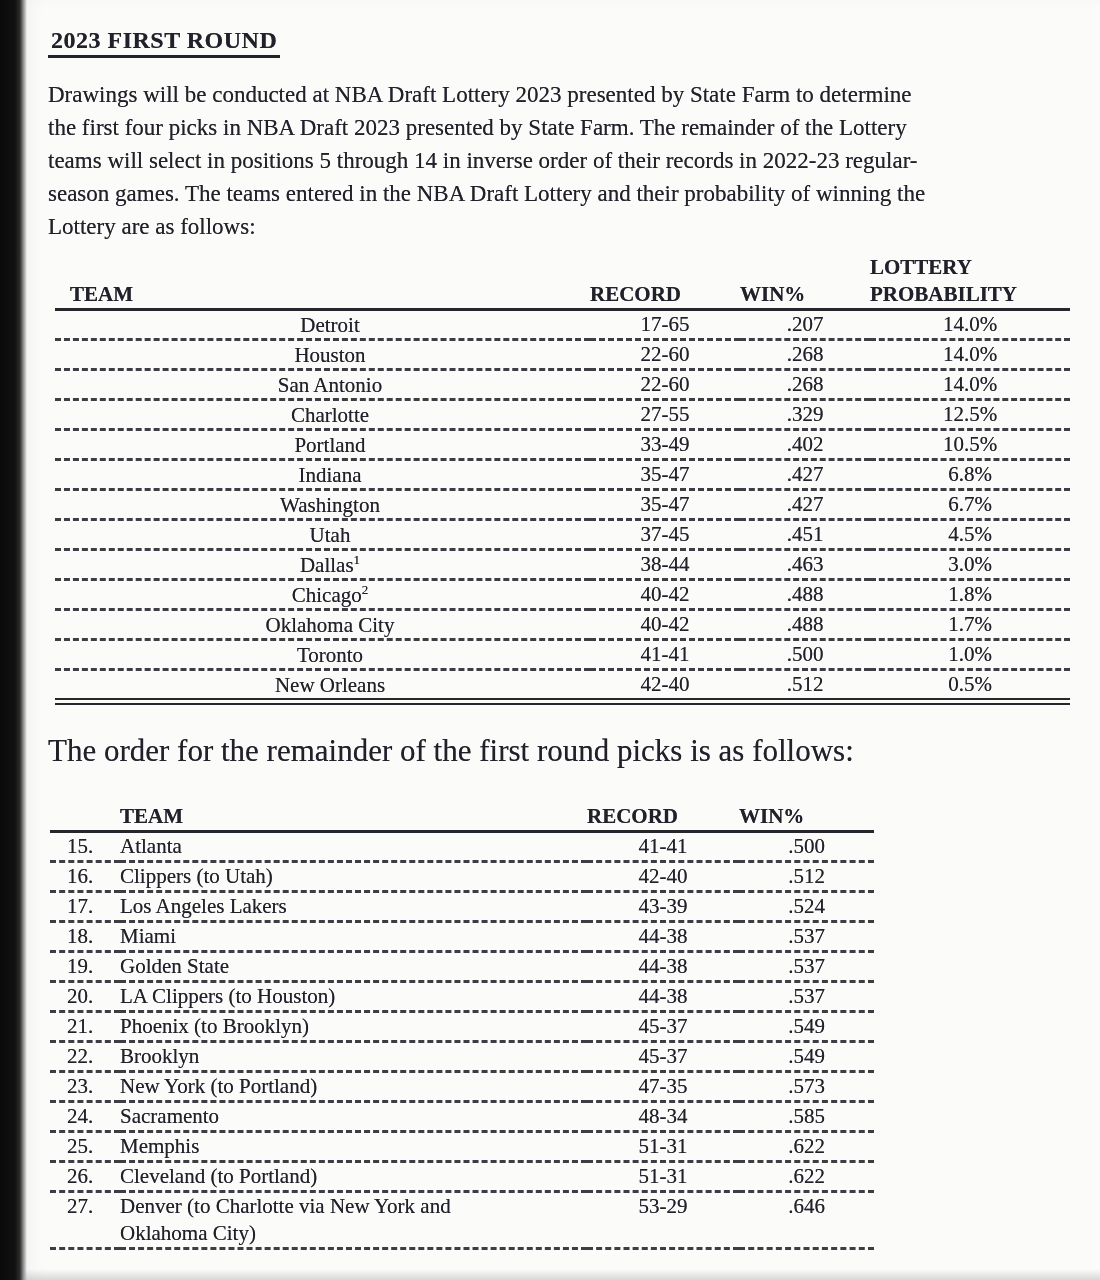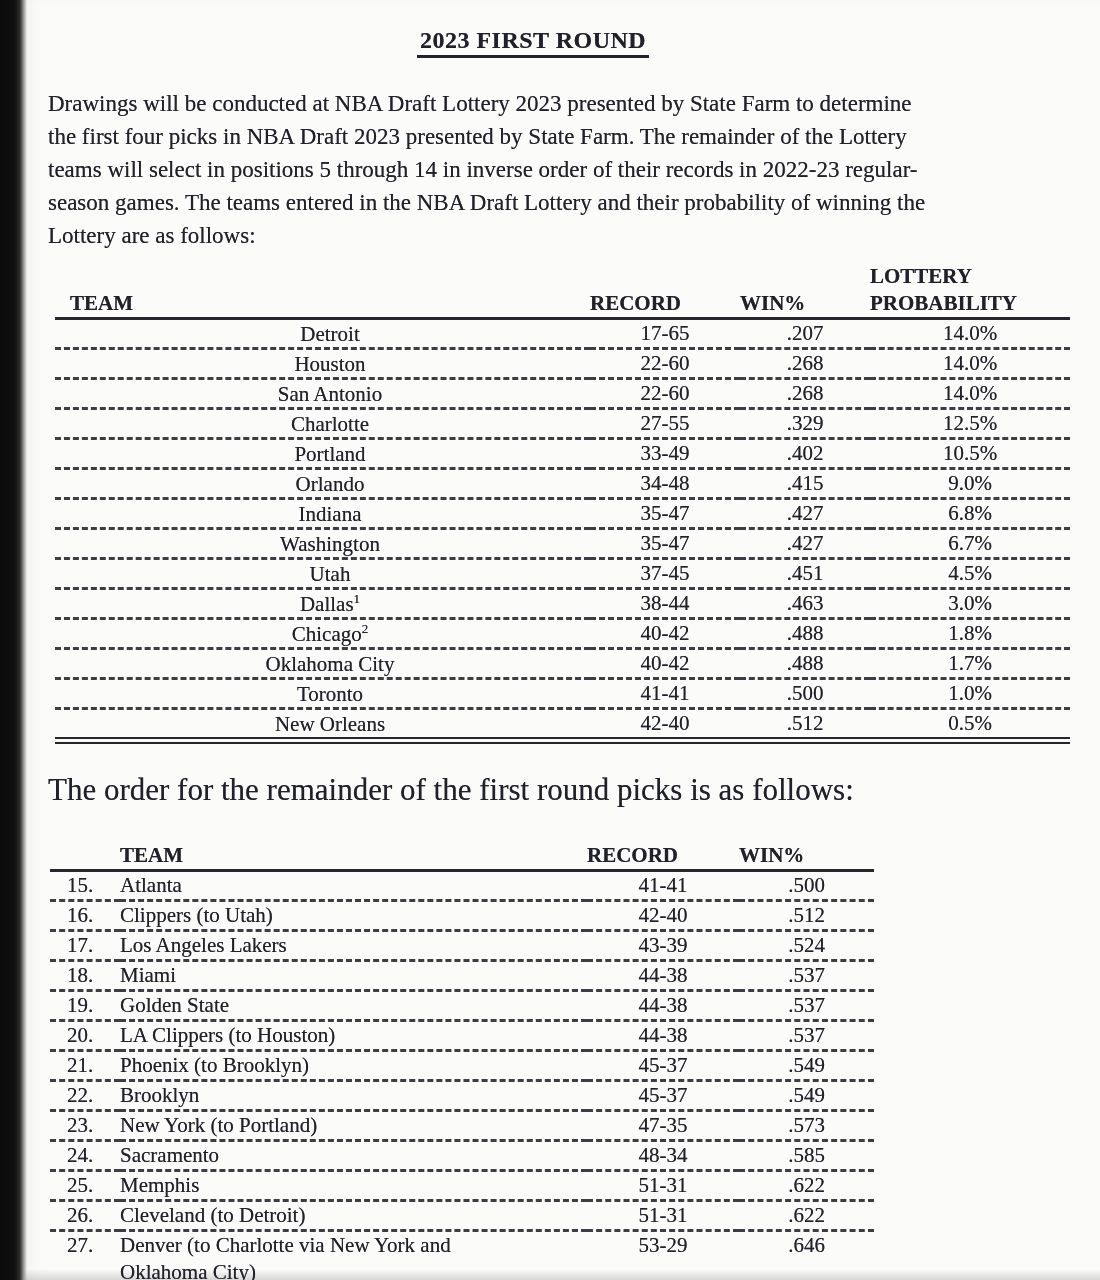--- a/index.html
+++ b/index.html
@@ -21,26 +21,26 @@
     background:linear-gradient(90deg,#0a0a0a 0%,#111 55%,#2e2e2e 74%,#9a9a9a 88%,rgba(251,251,249,0) 100%);
   }
   .bottom-smudge {
     position:absolute; left:0; right:0; bottom:0; height:11px; z-index:1;
     background:linear-gradient(to bottom, rgba(150,150,150,0), rgba(140,140,140,0.30));
   }
   .content {
     position:absolute; left:48px; top:0; width:1032px; z-index:1;
     text-shadow:0 0 0.6px rgba(33,33,43,0.65);
   }
-  .title-wrap { width:970px; text-align:center; margin-top:27px; }
+  .title-wrap { width:970px; text-align:left; margin-top:27px; }
   .title {
     display:inline-block; font-size:24px; font-weight:bold; letter-spacing:0.5px;
     border-bottom:3px solid #23232b; padding:0 3px 1px 3px;
   }
-  .para { margin-top:29px; font-size:23px; }
+  .para { margin-top:20px; font-size:23px; }
   .para .line { line-height:33px; white-space:nowrap; }
   .mid-para { margin-top:29px; font-size:31px; line-height:33px; }
 
   table { border-collapse:collapse; table-layout:fixed; font-size:21px; }
   th, td { padding:0; font-weight:normal; }
   th { font-weight:bold; }
 
   
   .t1 { margin-top:11px; margin-left:7px; width:1015px; }
   .t1 col.c-team { width:535px; }
@@ -132,26 +132,20 @@
             <td class="num">.329</td>
             <td class="num">12.5%</td>
           </tr>
         <tr>
             <td class="team"><span>Portland</span><sup></sup></td>
             <td class="num">33-49</td>
             <td class="num">.402</td>
             <td class="num">10.5%</td>
           </tr>
         <tr>
-            <td class="team"><span>Orlando</span><sup></sup></td>
-            <td class="num">34-48</td>
-            <td class="num">.415</td>
-            <td class="num">9.0%</td>
-          </tr>
-        <tr>
             <td class="team"><span>Indiana</span><sup></sup></td>
             <td class="num">35-47</td>
             <td class="num">.427</td>
             <td class="num">6.8%</td>
           </tr>
         <tr>
             <td class="team"><span>Washington</span><sup></sup></td>
             <td class="num">35-47</td>
             <td class="num">.427</td>
             <td class="num">6.7%</td>
@@ -274,21 +268,21 @@
             <td class="num">.585</td>
           </tr>
         <tr>
             <td class="pick">25.</td>
             <td class="team">Memphis</td>
             <td class="num">51-31</td>
             <td class="num">.622</td>
           </tr>
         <tr>
             <td class="pick">26.</td>
-            <td class="team">Cleveland (to Detroit)</td>
+            <td class="team">Cleveland (to Portland)</td>
             <td class="num">51-31</td>
             <td class="num">.622</td>
           </tr>
         <tr>
             <td class="pick">27.</td>
             <td class="team">Denver (to Charlotte via New York and Oklahoma City)</td>
             <td class="num">53-29</td>
             <td class="num">.646</td>
           </tr>
 

